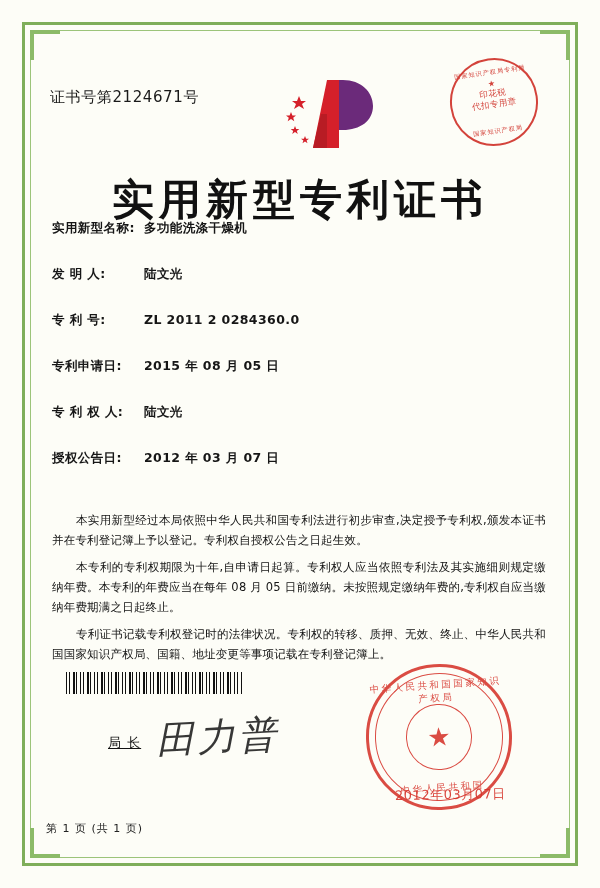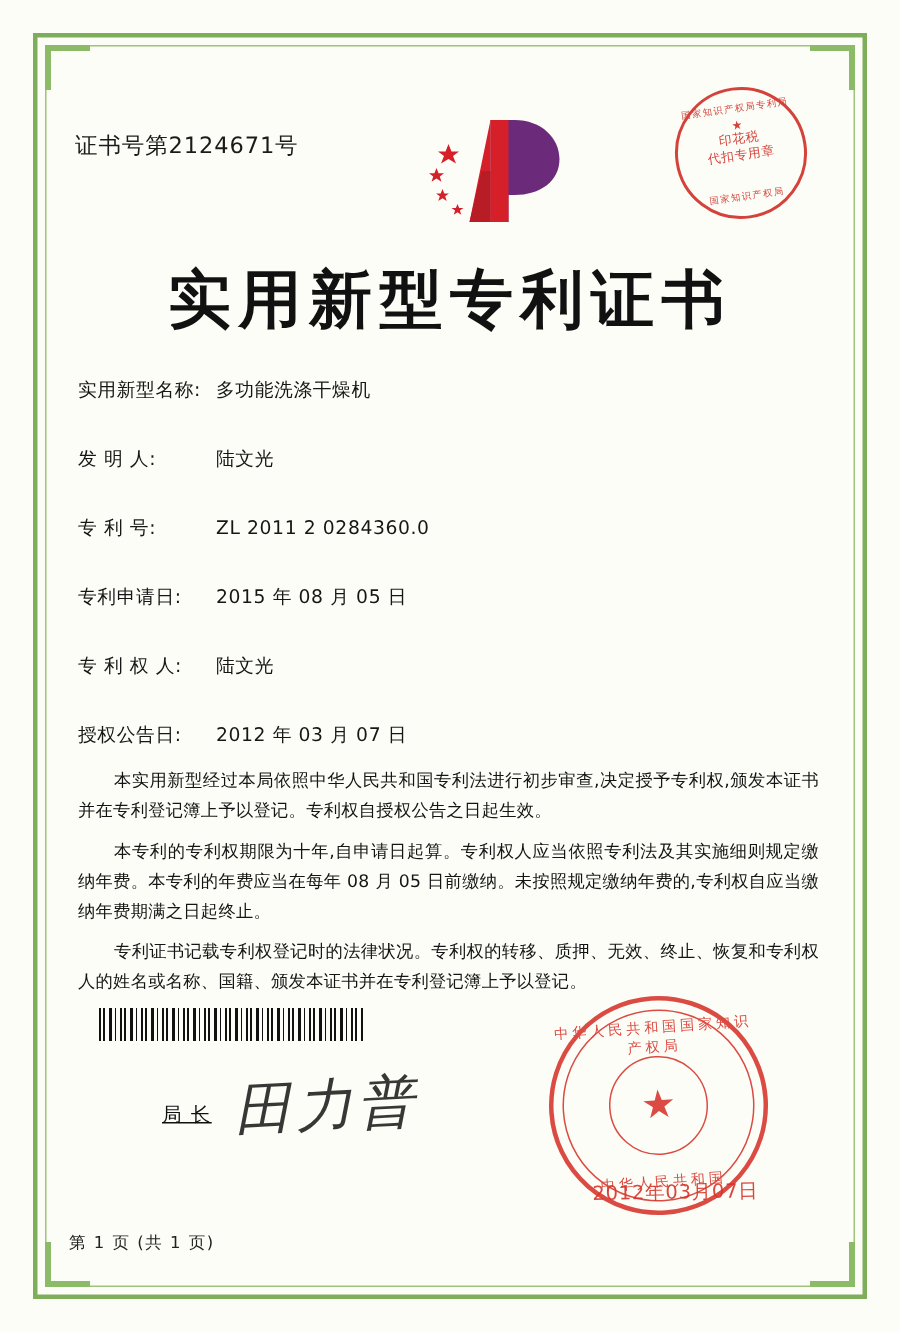--- a/index.html
+++ b/index.html
@@ -120,21 +120,22 @@
     font-weight: bold;
     letter-spacing: 5px;
     font-family: "DejaVu Sans", "Liberation Sans", sans-serif;
     color: #111;
   }
 
   .fields {
     position: absolute;
     left: 6px;
     right: 6px;
-    top: 208px;
+    top: 176px;
+    font-weight: bold;
   }
   .field-row {
     font-size: 12.5px;
     color: #161616;
     margin-bottom: 29px;
     letter-spacing: 0.4px;
     white-space: nowrap;
   }
   .field-label {
     display: inline-block;
@@ -328,21 +329,21 @@
         <span class="field-label">专 利 权 人:</span><span class="field-value">陆文光</span>
       </div>
       <div class="field-row">
         <span class="field-label">授权公告日:</span><span class="field-value">2012 年 03 月 07 日</span>
       </div>
     </div>
 
     <div class="body-text">
       <p>本实用新型经过本局依照中华人民共和国专利法进行初步审查,决定授予专利权,颁发本证书并在专利登记簿上予以登记。专利权自授权公告之日起生效。</p>
       <p>本专利的专利权期限为十年,自申请日起算。专利权人应当依照专利法及其实施细则规定缴纳年费。本专利的年费应当在每年 08 月 05 日前缴纳。未按照规定缴纳年费的,专利权自应当缴纳年费期满之日起终止。</p>
-      <p>专利证书记载专利权登记时的法律状况。专利权的转移、质押、无效、终止、恢复和专利权人的姓名或名称、国籍、颁发本证书并在专利登记簿上予以登记。</p>
+      <p>专利证书记载专利权登记时的法律状况。专利权的转移、质押、无效、终止、中华人民共和国国家知识产权局、国籍、地址变更等事项记载在专利登记簿上。</p>
     </div>
 
     <div class="barcode"></div>
 
     <div class="director-row">局 长</div>
     <div class="signature">田力普</div>
 
     <div class="seal-main">
       <div class="ring"></div>
       <div class="sm-arc">中华人民共和国国家知识产权局</div>

